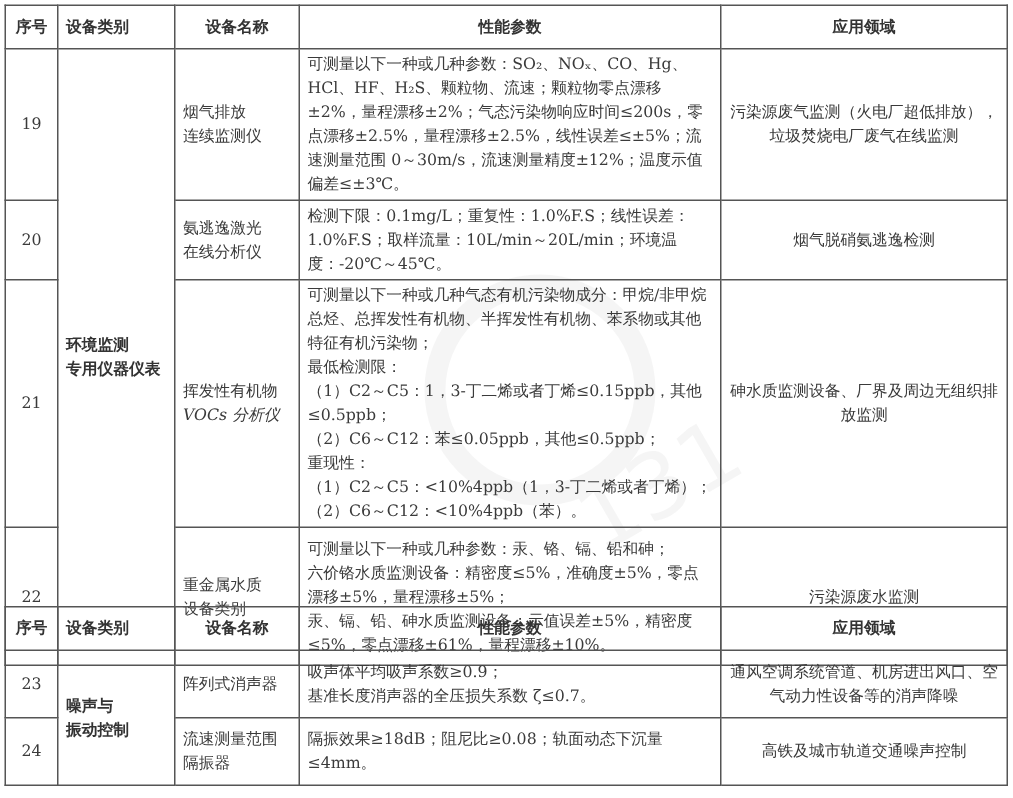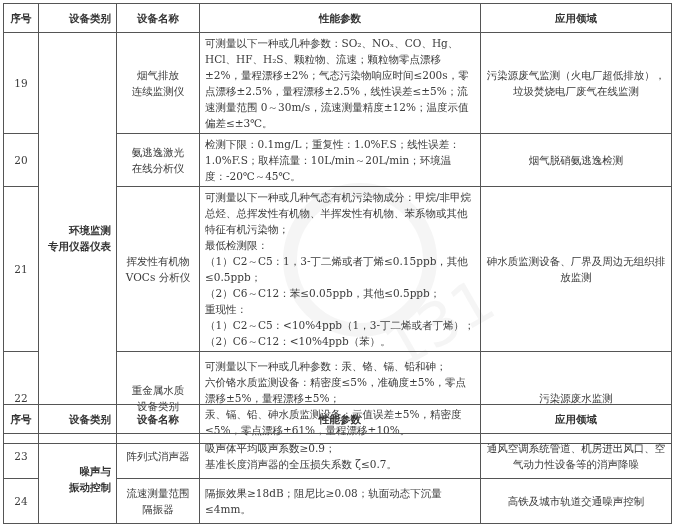--- a/index.html
+++ b/index.html
@@ -17,22 +17,22 @@
     border: 1px solid #555;
     vertical-align: middle;
     padding: 2px 5px;
   }
   table.spec th {
     font-family: "DejaVu Sans", "Liberation Sans", sans-serif;
     font-weight: bold; color: #333; font-size: 10.5px;
     height: 24px; 
   }
   .c-no { width: 24px; text-align: center; }
-  .c-cat { width: 67px; text-align: right; }
-  .c-name { width: 72px; text-align: center; }
+  .c-cat { width: 67px; text-align: left; }
+  .c-name { width: 72px; }
   .c-perf { width: 270px; text-align: left; }
   .c-app { text-align: center; }
   .cat-text {
     font-family: "DejaVu Sans", "Liberation Sans", sans-serif;
     font-weight: bold; color: #333;
   }
   .line { display: block; }
   #t1 { top: 3px; }
   #t2 { top: 404px; }
   .watermark {
@@ -85,21 +85,21 @@
       <td class="c-perf">
         <span class="line">检测下限：0.1mg/L；重复性：1.0%F.S；线性误差：1.0%F.S；取样流量：10L/min～20L/min；环境温度：-20℃～45℃。</span>
       </td>
       <td class="c-app">烟气脱硝氨逃逸检测</td>
     </tr>
 
     <tr style="height:138px">
       <td class="c-no">21</td>
       <td class="c-name">
         <span class="line">挥发性有机物</span>
-        <span class="line" style="">VOCs 分析仪</span>
+        <span class="line" style="font-style:italic">VOCs 分析仪</span>
       </td>
       <td class="c-perf">
         <span class="line">可测量以下一种或几种气态有机污染物成分：甲烷/非甲烷总烃、总挥发性有机物、半挥发性有机物、苯系物或其他特征有机污染物；</span>
         <span class="line">最低检测限：</span>
         <span class="line">（1）C2～C5：1，3-丁二烯或者丁烯≤0.15ppb，其他≤0.5ppb；</span>
         <span class="line">（2）C6～C12：苯≤0.05ppb，其他≤0.5ppb；</span>
         <span class="line">重现性：</span>
         <span class="line">（1）C2～C5：&lt;10%4ppb（1，3-丁二烯或者丁烯）；</span>
         <span class="line">（2）C6～C12：&lt;10%4ppb（苯）。</span>
       </td>

